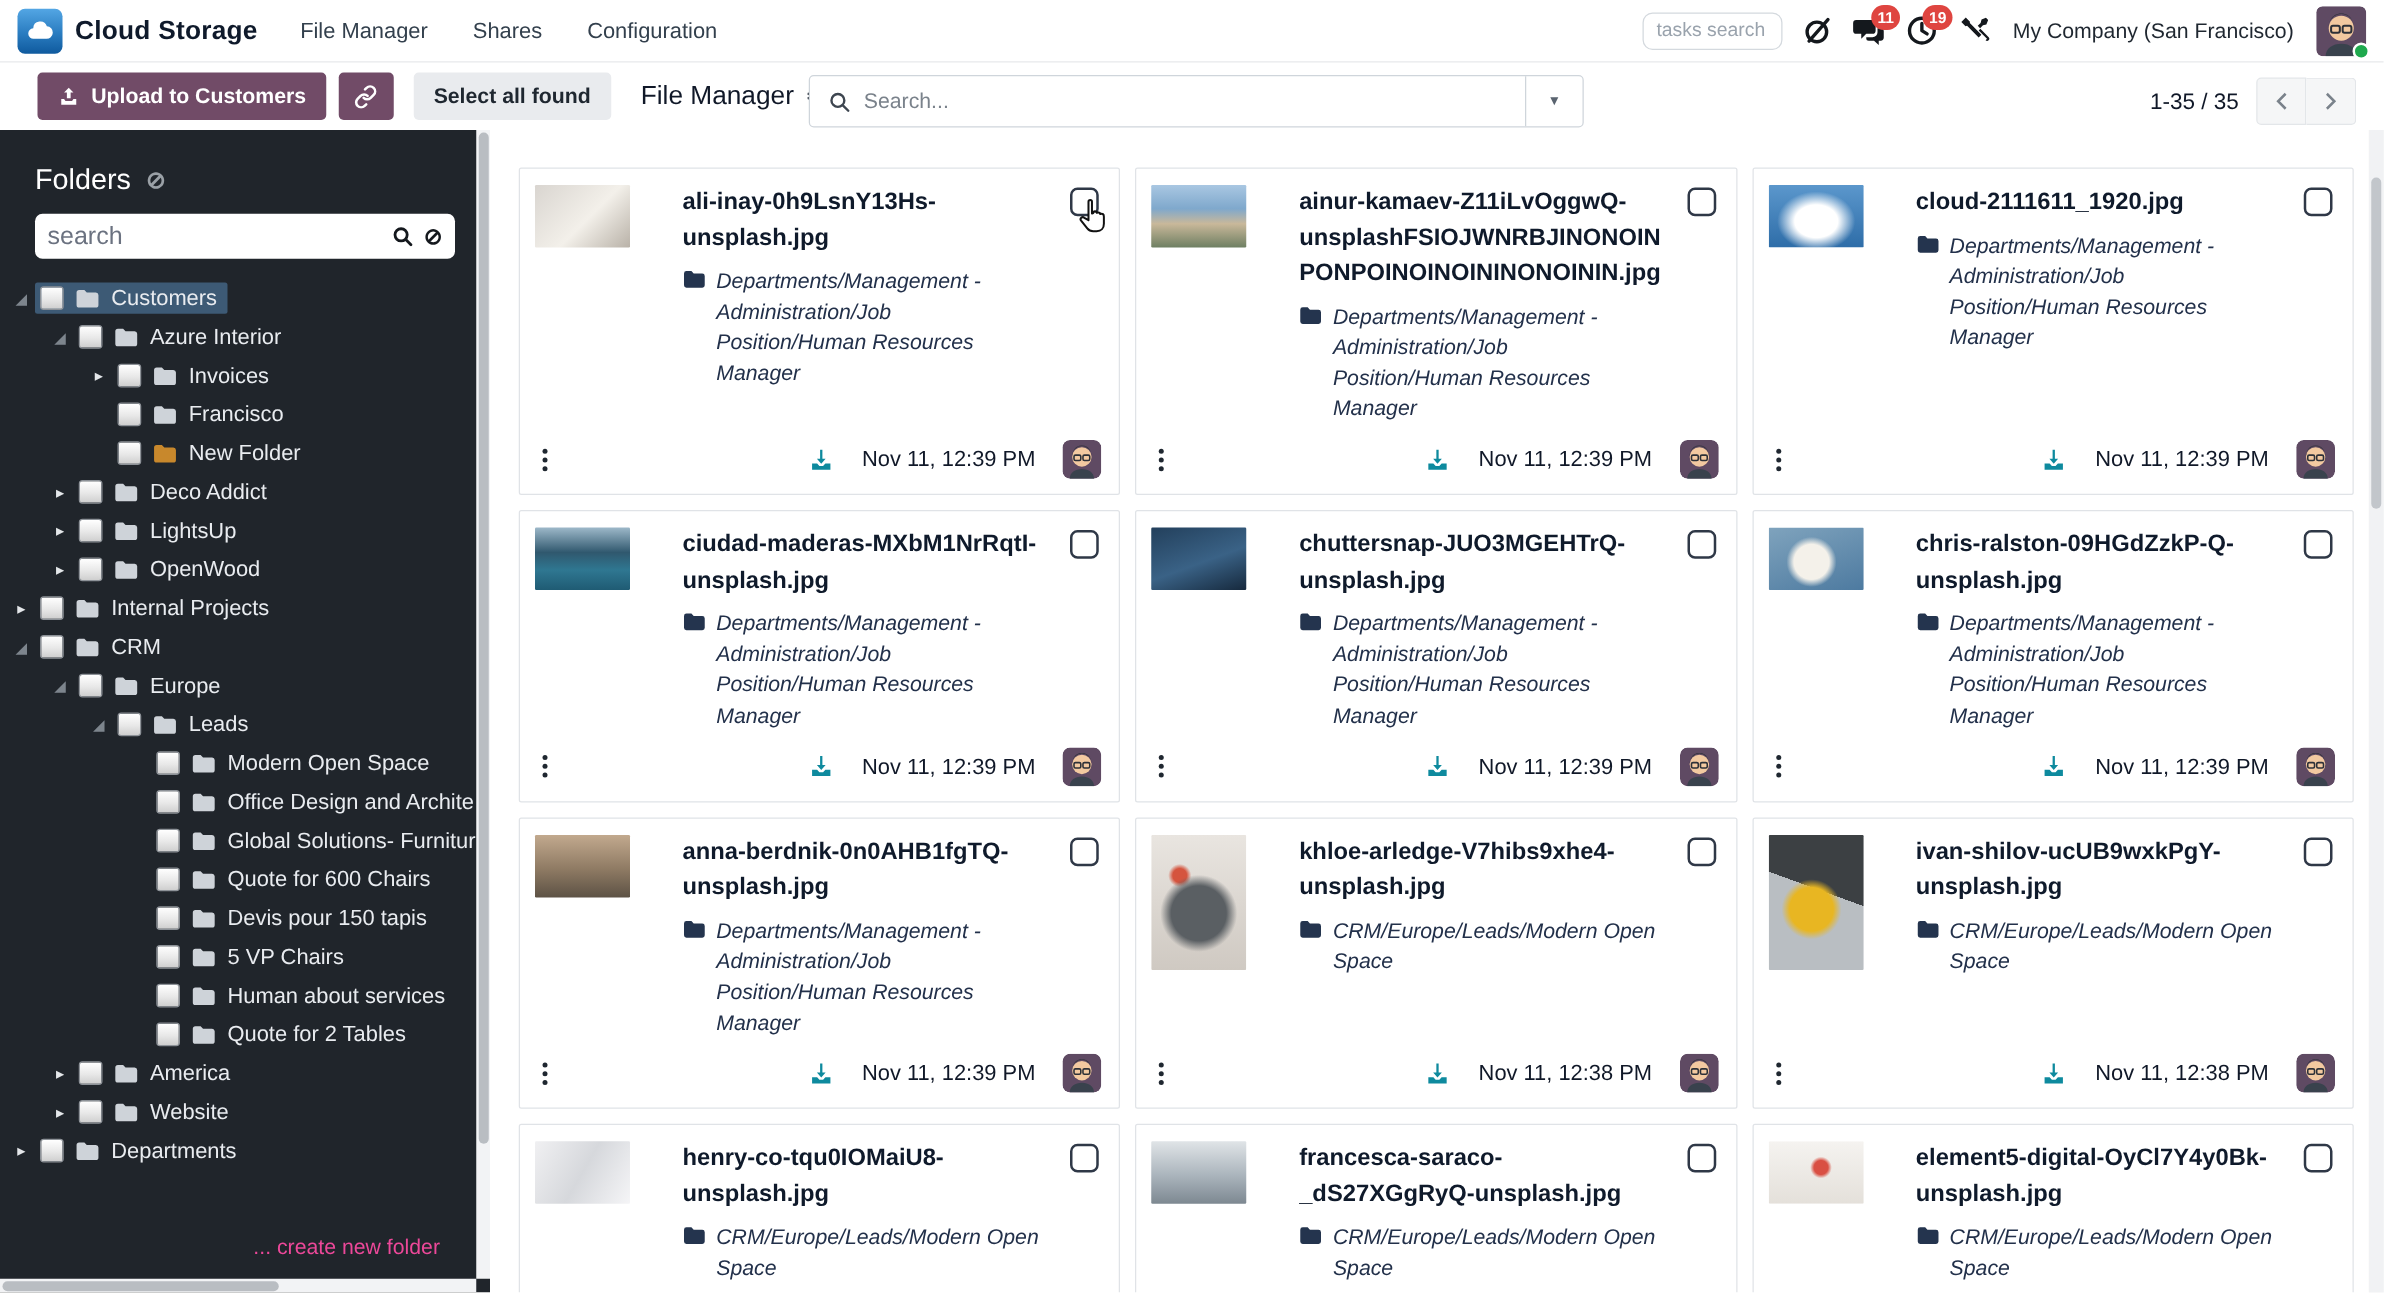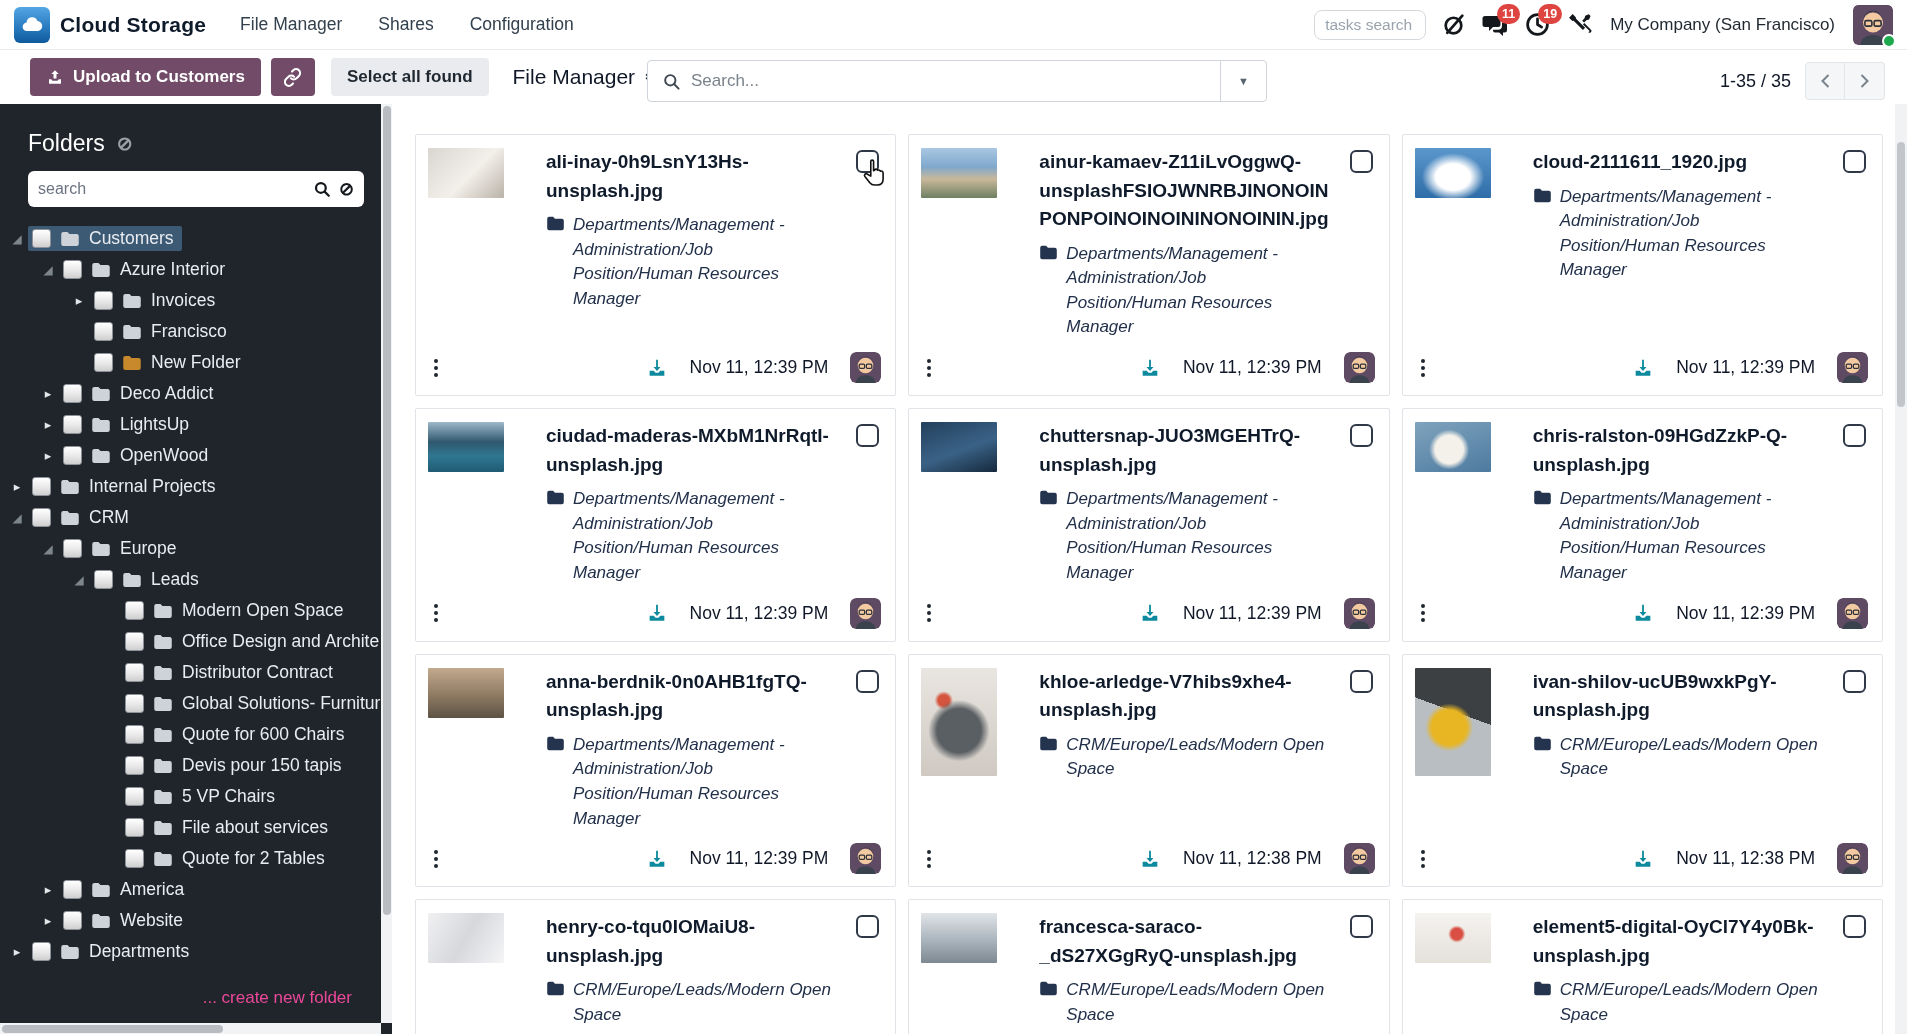--- a/index.html
+++ b/index.html
@@ -55,21 +55,21 @@
   
   .body-row { display:flex; height:930px; }
 
   
   .sidebar { position:relative; width:392px; background:#20252b; flex:none; padding:26px 0 0 0; overflow:hidden; }
   .sidebar-head { display:flex; align-items:center; gap:12px; padding:0 28px; margin-bottom:14px; }
   .sidebar-title { color:#fff; font-size:23px; font-weight:500; }
   .clear-glyph { color:#9aa0a6; font-size:19px; font-weight:700; cursor:pointer; }
   .side-search { margin:0 28px 16px 28px; height:36px; background:#fff; border-radius:6px;
     display:flex; align-items:center; padding:0 10px 0 10px; }
-  .side-search input { flex:1; border:none; outline:none; font-size:16px; color:#0f172a; font-family:inherit; min-width:0; }
+  .side-search input { flex:1; border:none; outline:none; font-size:20px; color:#0f172a; font-family:inherit; min-width:0; }
   .side-search input::placeholder { color:#6b7280; }
   .side-search .icons { display:flex; align-items:center; gap:8px; color:#14181d; }
   .tree { font-size:17.5px; color:#e9ecf0; }
   .tree-row { height:31px; display:flex; align-items:center; white-space:nowrap; overflow:hidden; }
   .expander { width:22px; flex:none; text-align:center; font-size:13px; color:#e4e7ea; cursor:pointer; }
   .expander.open { color:#7d858d; font-size:12px; }
   .row-inner { display:flex; align-items:center; gap:9px; padding:2px 8px 2px 4px; border-radius:2px; cursor:pointer; }
   .row-inner.selected { background:#3d5a75; }
   .tree-check { width:19px; height:19px; flex:none; border-radius:3px; border:1px solid #8d9298;
     background:linear-gradient(180deg,#ffffff 0%,#e8e8e8 55%,#cfcfcf 100%); cursor:pointer; }
@@ -404,81 +404,69 @@
   </div>
         <div class="tree-row" style="padding-left: 99px;">
     <span class="expander"></span>
     <span class="row-inner">
       <span class="tree-check"></span>
       <span class="folder-icon">
         <svg width="20" height="16" viewBox="0 0 24 19" fill="#ced3d9">
                 <path d="M1.5 3.5A2.5 2.5 0 0 1 4 1h5l2.3 2.6H20A2.5 2.5 0 0 1 22.5 6v9.5A2.5 2.5 0 0 1 20 18H4a2.5 2.5 0 0 1-2.5-2.5z"></path>
               </svg>
       </span>
-      <span class="tree-label">Distributor Contract</span>
+      <span class="tree-label">Global Solutions- Furnitur</span>
     </span>
   </div>
         <div class="tree-row" style="padding-left: 99px;">
     <span class="expander"></span>
     <span class="row-inner">
       <span class="tree-check"></span>
       <span class="folder-icon">
         <svg width="20" height="16" viewBox="0 0 24 19" fill="#ced3d9">
                 <path d="M1.5 3.5A2.5 2.5 0 0 1 4 1h5l2.3 2.6H20A2.5 2.5 0 0 1 22.5 6v9.5A2.5 2.5 0 0 1 20 18H4a2.5 2.5 0 0 1-2.5-2.5z"></path>
               </svg>
       </span>
-      <span class="tree-label">Global Solutions- Furnitur</span>
+      <span class="tree-label">Quote for 600 Chairs</span>
     </span>
   </div>
         <div class="tree-row" style="padding-left: 99px;">
     <span class="expander"></span>
     <span class="row-inner">
       <span class="tree-check"></span>
       <span class="folder-icon">
         <svg width="20" height="16" viewBox="0 0 24 19" fill="#ced3d9">
                 <path d="M1.5 3.5A2.5 2.5 0 0 1 4 1h5l2.3 2.6H20A2.5 2.5 0 0 1 22.5 6v9.5A2.5 2.5 0 0 1 20 18H4a2.5 2.5 0 0 1-2.5-2.5z"></path>
               </svg>
       </span>
-      <span class="tree-label">Quote for 600 Chairs</span>
+      <span class="tree-label">Devis pour 150 tapis</span>
     </span>
   </div>
         <div class="tree-row" style="padding-left: 99px;">
     <span class="expander"></span>
     <span class="row-inner">
       <span class="tree-check"></span>
       <span class="folder-icon">
         <svg width="20" height="16" viewBox="0 0 24 19" fill="#ced3d9">
                 <path d="M1.5 3.5A2.5 2.5 0 0 1 4 1h5l2.3 2.6H20A2.5 2.5 0 0 1 22.5 6v9.5A2.5 2.5 0 0 1 20 18H4a2.5 2.5 0 0 1-2.5-2.5z"></path>
               </svg>
       </span>
-      <span class="tree-label">Devis pour 150 tapis</span>
+      <span class="tree-label">5 VP Chairs</span>
     </span>
   </div>
         <div class="tree-row" style="padding-left: 99px;">
     <span class="expander"></span>
     <span class="row-inner">
       <span class="tree-check"></span>
       <span class="folder-icon">
         <svg width="20" height="16" viewBox="0 0 24 19" fill="#ced3d9">
                 <path d="M1.5 3.5A2.5 2.5 0 0 1 4 1h5l2.3 2.6H20A2.5 2.5 0 0 1 22.5 6v9.5A2.5 2.5 0 0 1 20 18H4a2.5 2.5 0 0 1-2.5-2.5z"></path>
               </svg>
       </span>
-      <span class="tree-label">5 VP Chairs</span>
-    </span>
-  </div>
-        <div class="tree-row" style="padding-left: 99px;">
-    <span class="expander"></span>
-    <span class="row-inner">
-      <span class="tree-check"></span>
-      <span class="folder-icon">
-        <svg width="20" height="16" viewBox="0 0 24 19" fill="#ced3d9">
-                <path d="M1.5 3.5A2.5 2.5 0 0 1 4 1h5l2.3 2.6H20A2.5 2.5 0 0 1 22.5 6v9.5A2.5 2.5 0 0 1 20 18H4a2.5 2.5 0 0 1-2.5-2.5z"></path>
-              </svg>
-      </span>
-      <span class="tree-label">File about services</span>
+      <span class="tree-label">Human about services</span>
     </span>
   </div>
         <div class="tree-row" style="padding-left: 99px;">
     <span class="expander"></span>
     <span class="row-inner">
       <span class="tree-check"></span>
       <span class="folder-icon">
         <svg width="20" height="16" viewBox="0 0 24 19" fill="#ced3d9">
                 <path d="M1.5 3.5A2.5 2.5 0 0 1 4 1h5l2.3 2.6H20A2.5 2.5 0 0 1 22.5 6v9.5A2.5 2.5 0 0 1 20 18H4a2.5 2.5 0 0 1-2.5-2.5z"></path>
               </svg>

